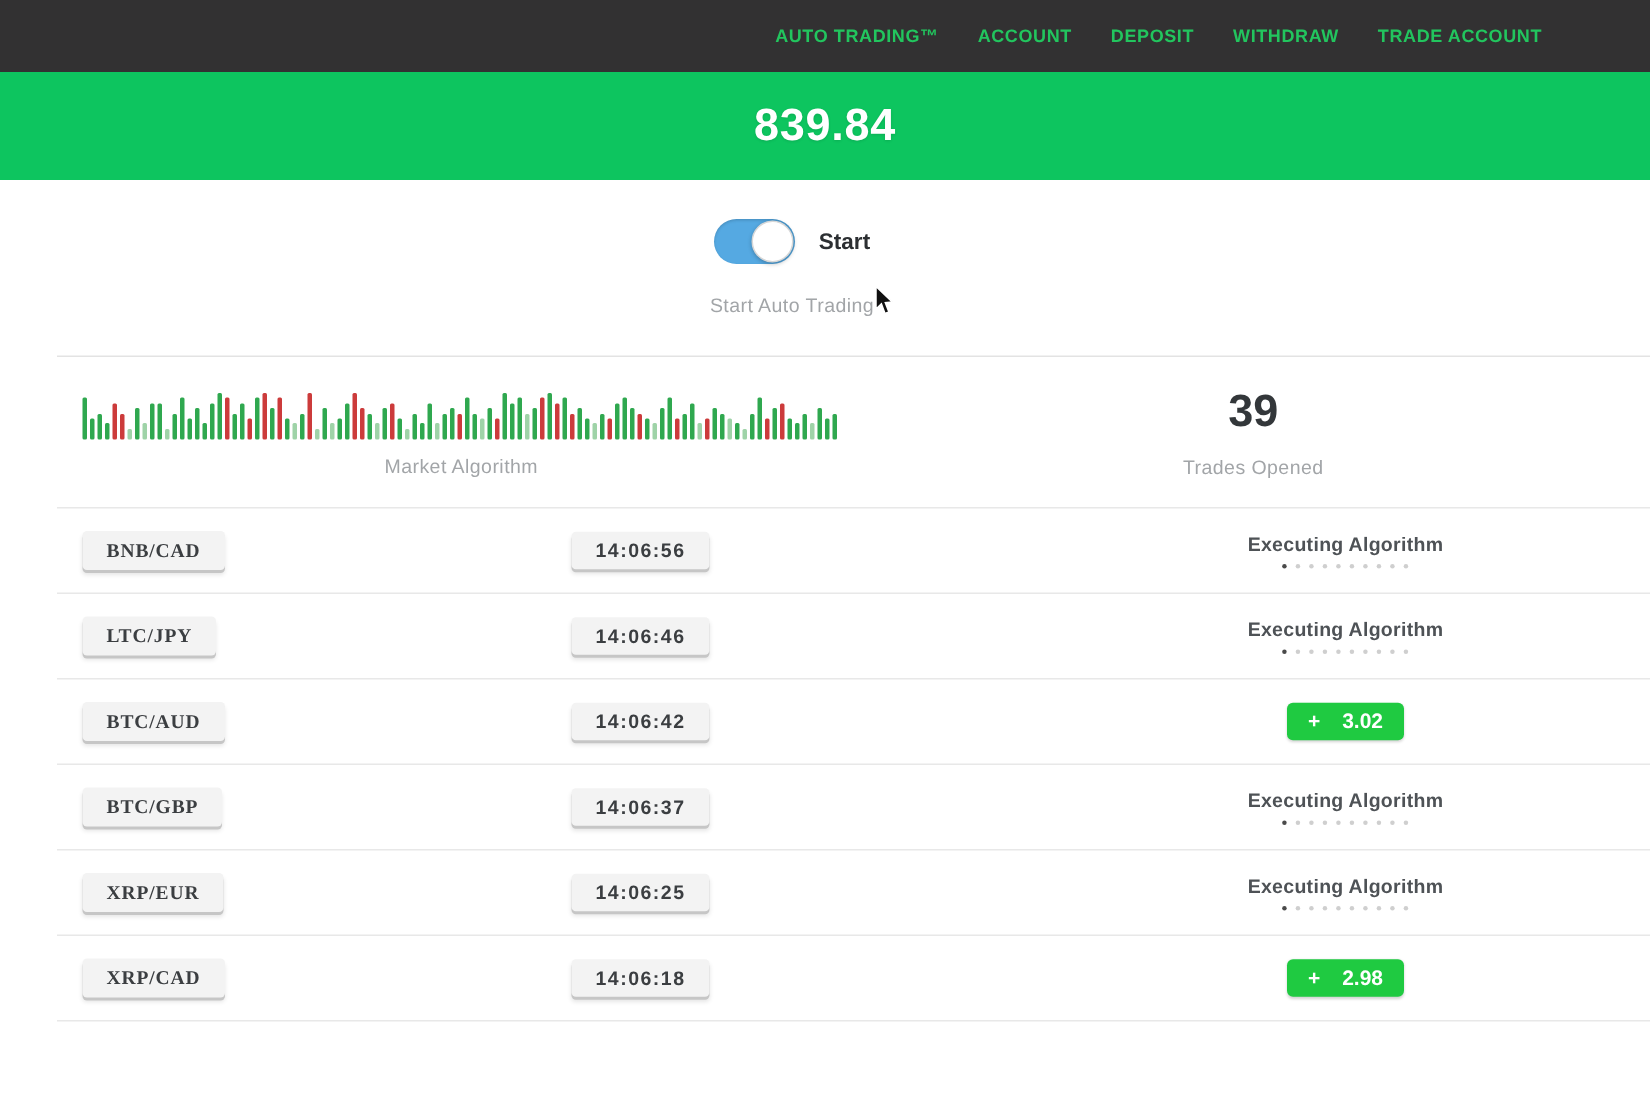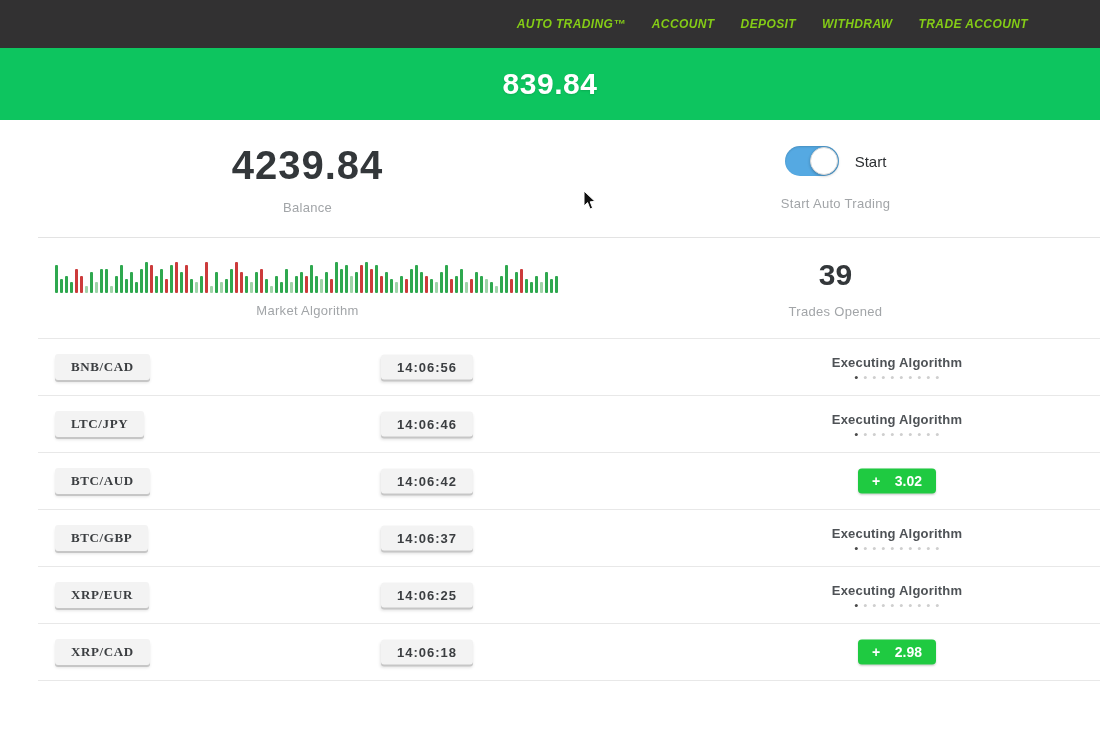--- a/index.html
+++ b/index.html
@@ -3,22 +3,22 @@
 <meta charset="utf-8">
 <style>
   * { margin:0; padding:0; box-sizing:border-box; }
   html,body { background:#ffffff; }
   body { font-family:"Liberation Sans", sans-serif; }
   .screen { position:relative; width:1100px; height:742px; background:#fff; overflow:hidden; }
 
   
   .navbar { height:48px; background:#323132; display:flex; align-items:center;
             justify-content:flex-end; padding-right:72px; }
-  .nav-item { color:#84cc16; font-size:12px; font-weight:bold; letter-spacing:.4px;
-              margin-left:26px; cursor:pointer; white-space:nowrap;font-style:italic; }
+  .nav-item { color:#22c55e; font-size:12px; font-weight:bold; letter-spacing:.4px;
+              margin-left:26px; cursor:pointer; white-space:nowrap; }
 
   
   .banner { height:72px; background:#0dc55f; color:#fff; text-align:center;
             display:flex; flex-direction:column; justify-content:center; }
   .banner-label { font-size:14px; font-weight:bold; letter-spacing:.2px; margin-bottom:3px; }
   .banner-value { font-size:30px; font-weight:bold; letter-spacing:.5px;
                   text-shadow:0 1px 2px rgba(0,0,0,.12); }
 
   
   .stats-row { display:flex; align-items:center; }
@@ -29,21 +29,21 @@
 
   .balance-value { font-size:40px; font-weight:bold; color:#33373a; letter-spacing:1px; }
   .muted-label { font-size:13px; color:#a2a5a8; margin-top:12px; letter-spacing:.3px; }
 
   .toggle-line { display:flex; align-items:center; }
   .switch { position:relative; width:54px; height:30px; border-radius:15px;
             background:#55a9e2; box-shadow:inset 0 1px 2px rgba(0,0,0,.15); cursor:pointer; }
   .switch .knob { position:absolute; top:1px; right:1px; width:28px; height:28px;
                   border-radius:50%; background:#fff; border:1px solid #d7d7d7;
                   box-shadow:0 1px 3px rgba(0,0,0,.25); }
-  .toggle-label { font-size:15px; font-weight:normal; color:#2c2f32; margin-left:16px; }
+  .toggle-label { font-size:15px; font-weight:bold; color:#2c2f32; margin-left:16px; }
 
   .divider { height:1px; background:#e3e3e3; margin-left:38px; }
 
   .bars { display:flex; align-items:flex-end; height:34px; }
   .bars span { width:3px; margin-right:2px; border-radius:1px; }
 
   .big-stat { font-size:30px; font-weight:bold; color:#33373a; }
 
   
   .trade-rows { position:relative; }
@@ -89,24 +89,20 @@
         <div class="nav-item">WITHDRAW</div>
         <div class="nav-item">TRADE ACCOUNT</div>
       </div>
   </header>
 
   <section class="banner">
     <div class="banner-value">839.84</div>
   </section>
 
   <div class="stats-row top">
-    <div class="col-left">
-      <div class="balance-value">4239.84</div>
-      <div class="muted-label">Balance</div>
-    </div>
     <div class="col-right">
       <div class="toggle-line">
         <div class="switch">
           <div class="knob"></div>
         </div>
         <span class="toggle-label">Start</span>
       </div>
       <div class="muted-label" style="margin-top:20px">Start Auto Trading</div>
     </div>
   </div>

